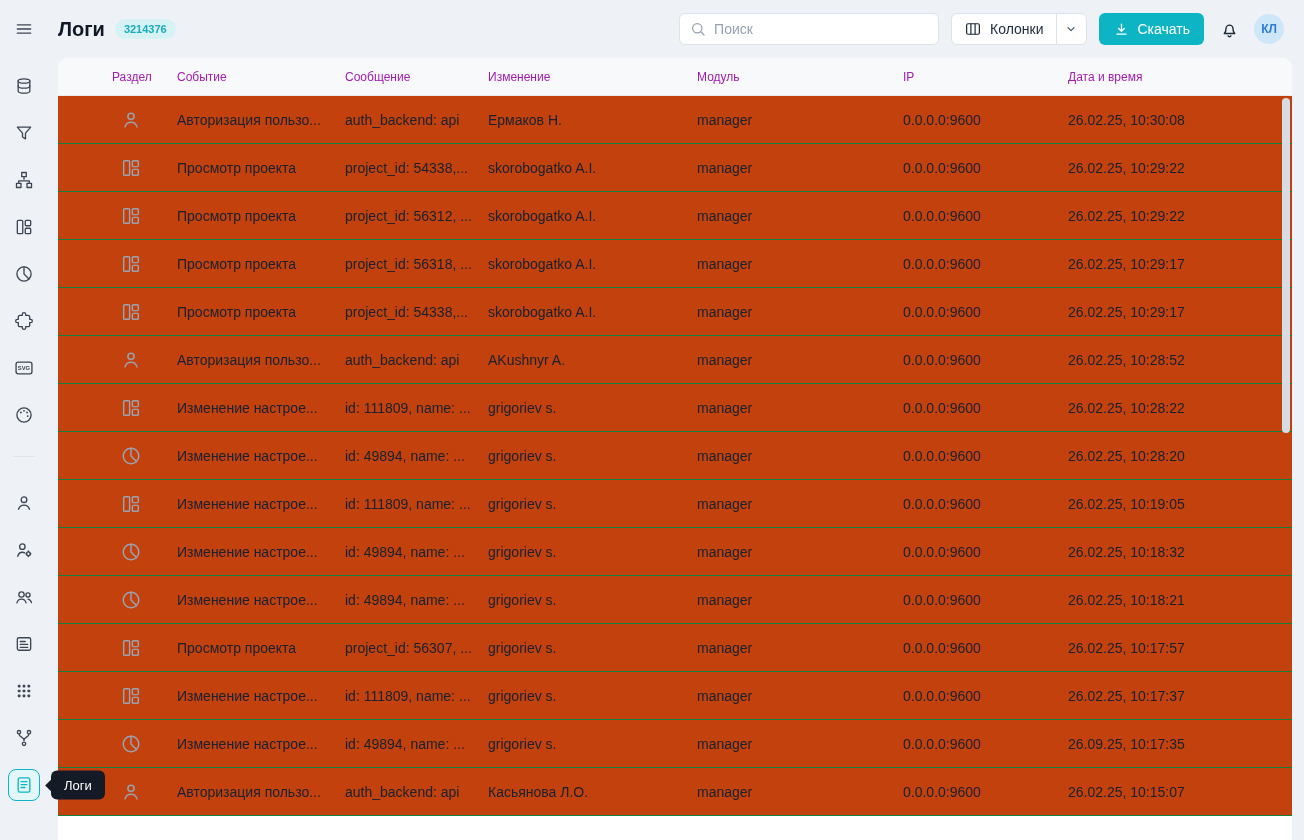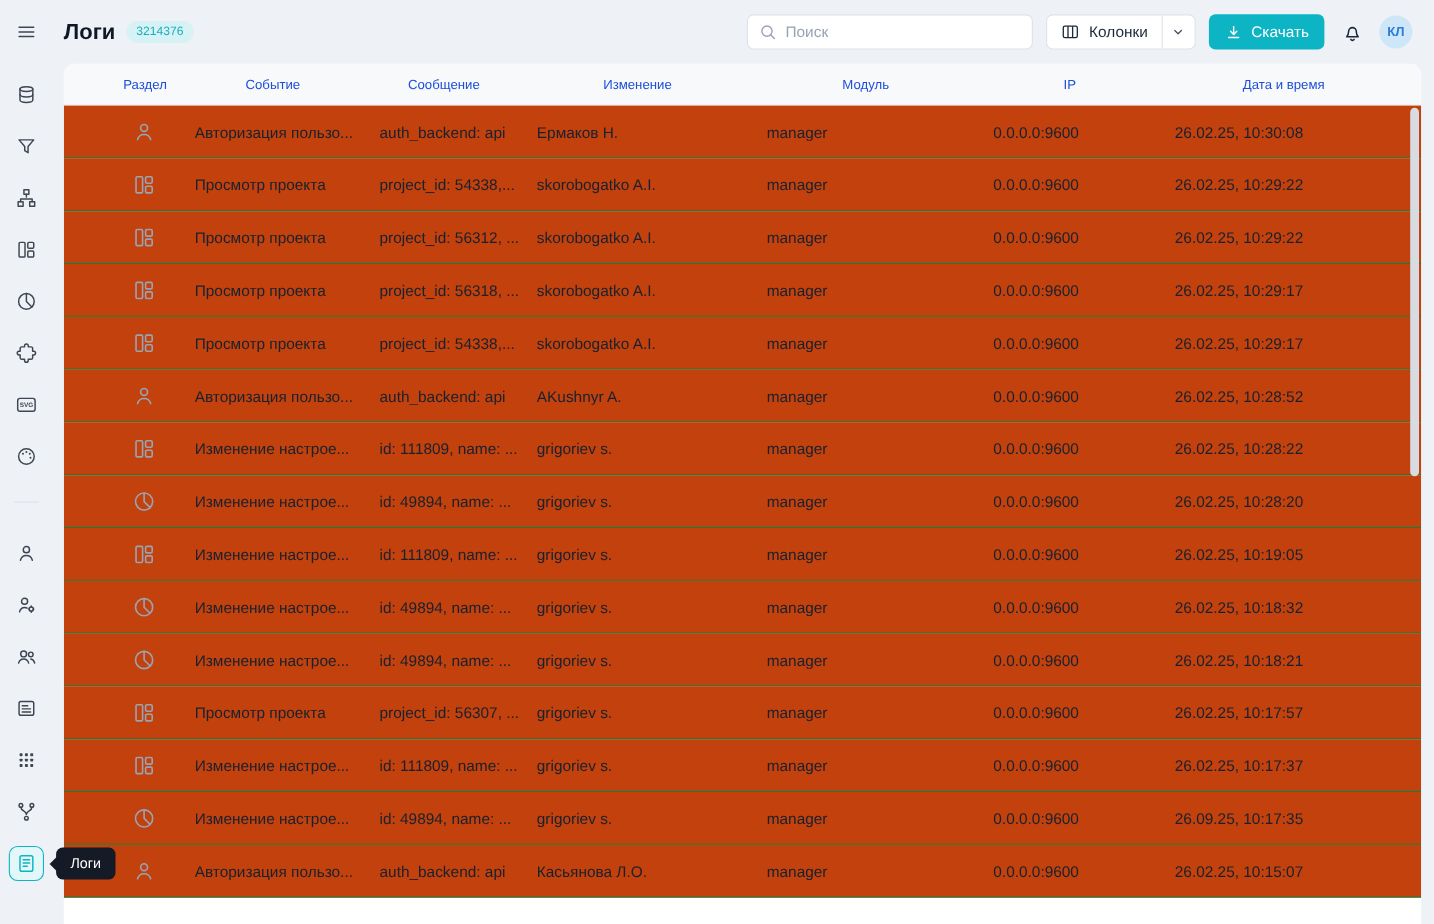--- a/index.html
+++ b/index.html
@@ -37,21 +37,21 @@
     content:""; position:absolute; left:-4px; top:50%; width:9px; height:9px;
     background:#151b26; transform:translateY(-50%) rotate(45deg);
   }
 
   
   .topbar { position:absolute; left:0; top:0; right:0; height:58px; }
   .title-wrap { position:absolute; left:58px; top:0; height:58px; display:flex; align-items:center; gap:10px; }
   .page-title { font-size:20px; font-weight:700; color:#101828; }
   .count-badge {
     background:var(--badge-bg); color:var(--badge-fg);
-    font-size:11px; font-weight:400; padding:4px 9px; border-radius:11px;
+    font-size:11px; font-weight:700; padding:4px 9px; border-radius:11px;
   }
   .controls { position:absolute; right:20px; top:0; height:58px; display:flex; align-items:center; gap:12px; }
   .search {
     width:260px; height:32px; background:#fff; border:1px solid #dde3ea; border-radius:6px;
     position:relative; display:flex; align-items:center;
   }
   .search .s-icon { position:absolute; left:9px; top:6px; color:#98a2b3; }
   .search .s-icon svg { width:18px; height:18px; }
   .search input {
     border:none; outline:none; background:transparent; margin-left:32px; width:218px;
@@ -80,21 +80,21 @@
     font-size:12px; font-weight:700; display:flex; align-items:center; justify-content:center; cursor:pointer;
   }
 
   
   .card {
     position:absolute; left:58px; top:58px; right:12px; bottom:0;
     background:#fff; border-radius:10px 10px 0 0; overflow:hidden;
   }
   .thead, .trow { display:grid; grid-template-columns:119px 168px 143px 209px 206px 165px 1fr; align-items:center; }
   .thead { height:38px; background:#f7f9fb; border-bottom:1px solid #e8edf2; }
-  .th { font-size:12px; color:#1d4ed8; padding-right:26px;text-align:center; }
+  .th { font-size:12px; color:#a21caf; padding-right:26px; }
   .th:first-child { padding-left:54px; }
   .trow { height:48px; border-bottom:1px solid #15803d; background:#c2410c; font-size:14px; color:#19212e; cursor:pointer; }
   .cell { padding-right:10px; white-space:nowrap; overflow:hidden; text-overflow:ellipsis; }
   .cell-icon { padding-left:62px; color:#9aa3b2; display:flex; align-items:center; }
   .cell-icon svg { width:22px; height:22px; }
 
   
   .vscroll { position:absolute; right:2px; top:40px; bottom:4px; width:8px; }
   .vscroll .thumb { position:absolute; top:0; left:0; width:8px; height:335px; border-radius:4px; background:#d7dce3; cursor:pointer; }
 </style>

